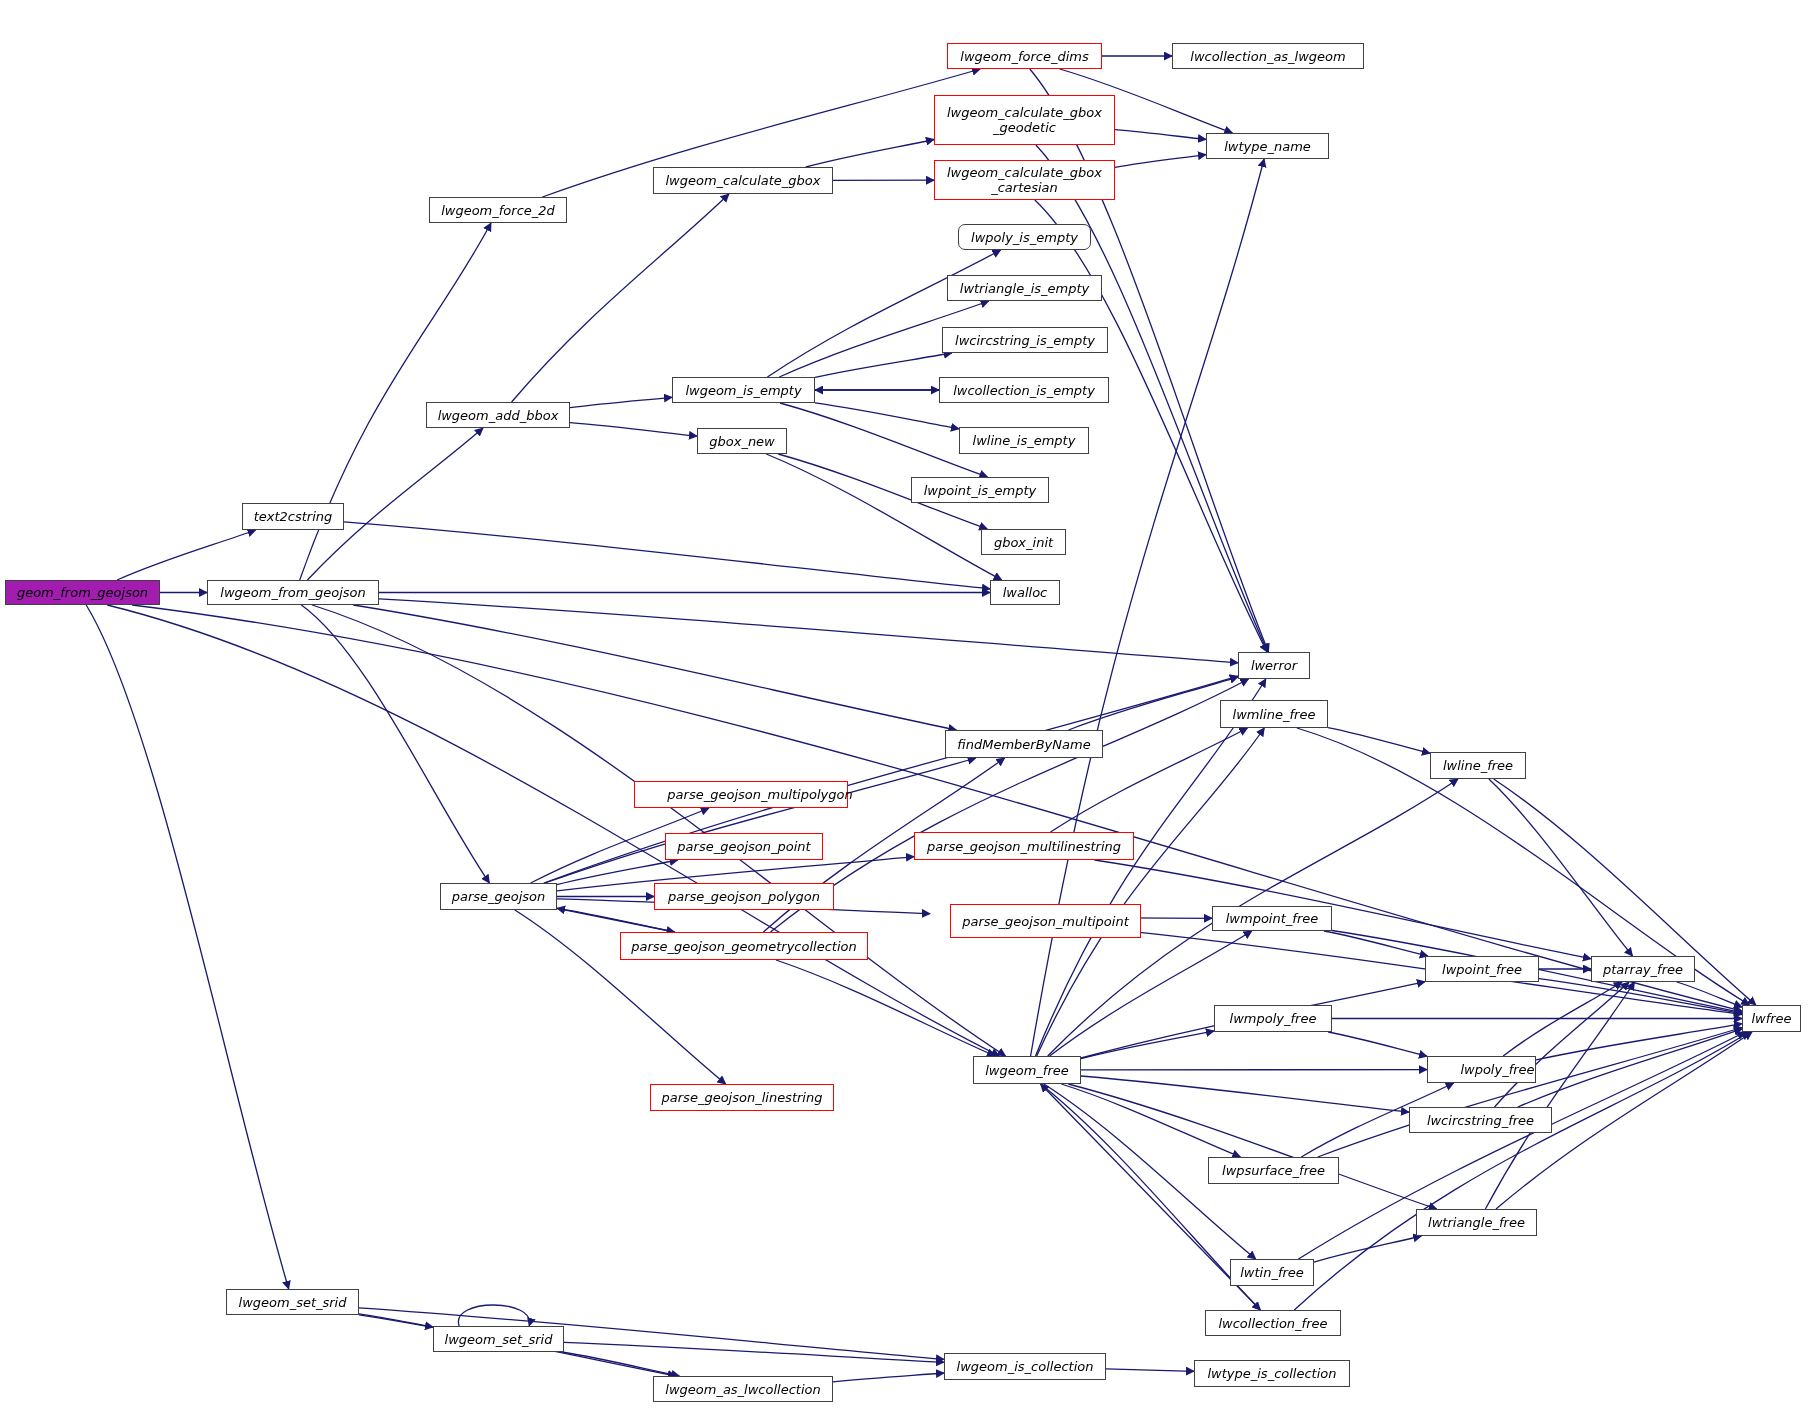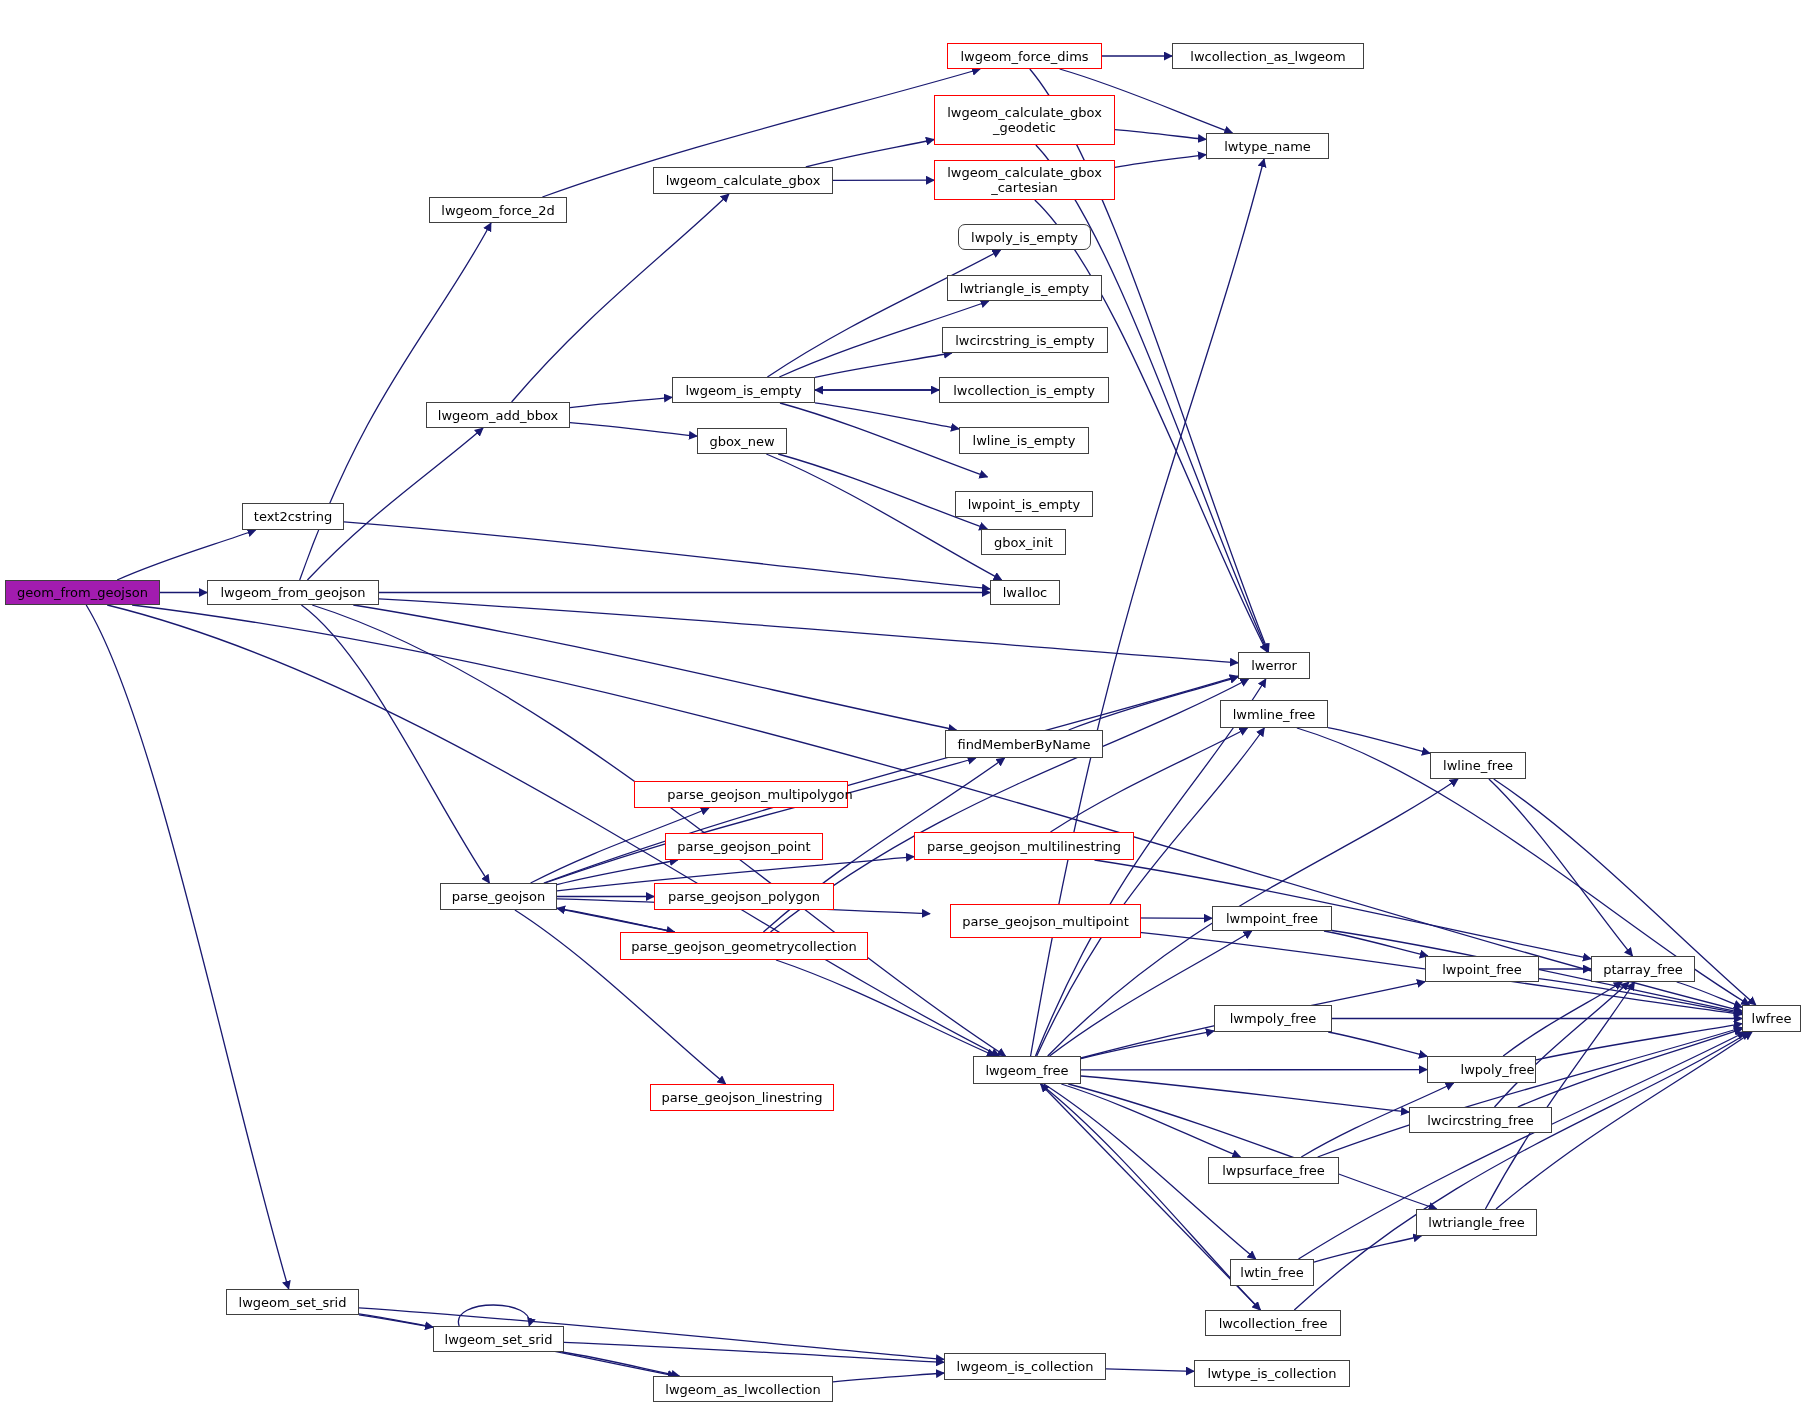--- a/index.html
+++ b/index.html
@@ -1,21 +1,21 @@
 <!DOCTYPE html>
 <html><head>
 <meta charset="utf-8">
 <style>
   html, body { margin:0; padding:0; background:#ffffff; }
   body { width:1809px; height:1409px; position:relative; overflow:hidden; font-family:"DejaVu Sans", sans-serif; }
   #edges { position:absolute; left:0; top:0; }
   .node {
     position:absolute; box-sizing:border-box; background:#ffffff;
     border:1.5px solid #404040; display:flex; align-items:center; justify-content:center;
-    text-align:center; font-size:13px; line-height:15px; color:#000; white-space:pre; cursor:pointer;
+    text-align:center; font-size:13px; line-height:15px; color:#000; white-space:pre; cursor:pointer;font-style:italic;
   }
   .node.red { border-color:#ff0000; }
   .node.root { background:#a21caf; cursor:default; }
 </style>
 </head>
 <body>
 
 <svg id="edges" width="1809" height="1409" xmlns="http://www.w3.org/2000/svg">
   <defs>
     <marker id="arrow" viewBox="0 0 10 10" refX="9" refY="5" markerWidth="9" markerHeight="9" orient="auto-start-reverse" markerUnits="userSpaceOnUse">
@@ -146,21 +146,21 @@
 _geodetic</div>
     <div class="node red" style="left: 934px; top: 160px; width: 181px; height: 40px;">lwgeom_calculate_gbox
 _cartesian</div>
     <div class="node" style="left: 1172px; top: 43px; width: 192px; height: 26px;">lwcollection_as_lwgeom</div>
     <div class="node" style="left: 1206px; top: 133px; width: 123px; height: 26px;">lwtype_name</div>
     <div class="node" style="left: 958px; top: 224px; width: 133px; height: 26px; border-radius: 7px;">lwpoly_is_empty</div>
     <div class="node" style="left: 947px; top: 275px; width: 155px; height: 26px;">lwtriangle_is_empty</div>
     <div class="node" style="left: 942px; top: 327px; width: 166px; height: 26px;">lwcircstring_is_empty</div>
     <div class="node" style="left: 939px; top: 377px; width: 170px; height: 26px;">lwcollection_is_empty</div>
     <div class="node" style="left: 959px; top: 427px; width: 130px; height: 27px;">lwline_is_empty</div>
-    <div class="node" style="left: 955px; top: 477px; width: 138px; height: 26px; margin-top: 14px;">lwpoint_is_empty</div>
+    <div class="node" style="left: 911px; top: 477px; width: 138px; height: 26px;">lwpoint_is_empty</div>
     <div class="node" style="left: 672px; top: 377px; width: 143px; height: 26px;">lwgeom_is_empty</div>
     <div class="node" style="left: 697px; top: 428px; width: 90px; height: 26px;">gbox_new</div>
     <div class="node" style="left: 981px; top: 529px; width: 85px; height: 26px;">gbox_init</div>
     <div class="node" style="left: 990px; top: 580px; width: 70px; height: 25px;">lwalloc</div>
     <div class="node" style="left: 1238px; top: 652px; width: 72px; height: 27px;">lwerror</div>
     <div class="node" style="left: 945px; top: 730px; width: 158px; height: 28px;">findMemberByName</div>
     <div class="node red" style="left: 914px; top: 832px; width: 220px; height: 28px;">parse_geojson_multilinestring</div>
     <div class="node red" style="left: 930px; top: 904px; width: 191px; height: 34px; margin-left: 20px;">parse_geojson_multipoint</div>
     <div class="node" style="left: 973px; top: 1056px; width: 108px; height: 28px;">lwgeom_free</div>
     <div class="node" style="left: 1220px; top: 700px; width: 108px; height: 28px;">lwmline_free</div>

